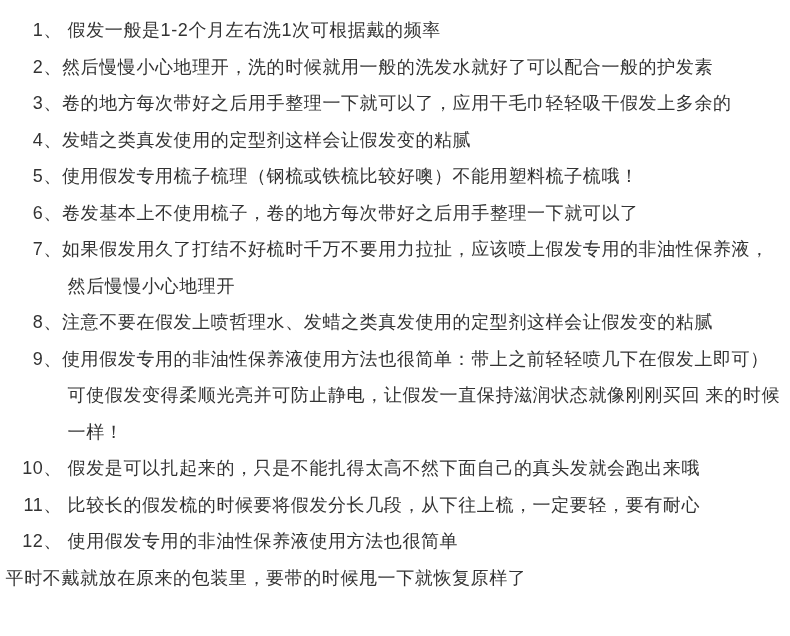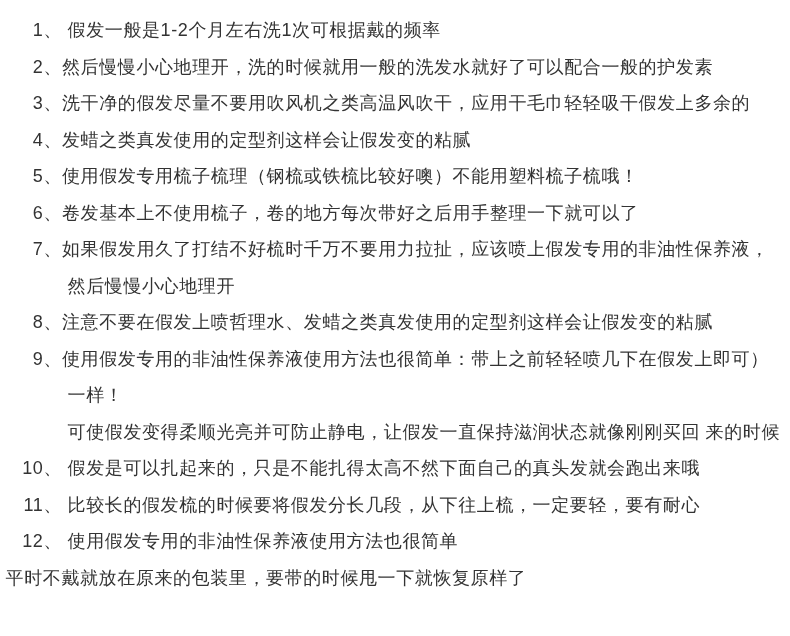--- a/index.html
+++ b/index.html
@@ -55,21 +55,21 @@
   <div class="item">
     <span class="marker">2、</span>
     <div class="content">
       <div class="line">然后慢慢小心地理开，洗的时候就用一般的洗发水就好了可以配合一般的护发素</div>
     </div>
   </div>
 
   <div class="item">
     <span class="marker">3、</span>
     <div class="content">
-      <div class="line">洗干净的假发尽量不要用吹风机之类高温风吹干，应用干毛巾轻轻吸干假发上多余的</div>
+      <div class="line">卷的地方每次带好之后用手整理一下就可以了，应用干毛巾轻轻吸干假发上多余的</div>
     </div>
   </div>
 
   <div class="item">
     <span class="marker">4、</span>
     <div class="content">
       <div class="line">发蜡之类真发使用的定型剂这样会让假发变的粘腻</div>
     </div>
   </div>
 
@@ -99,22 +99,22 @@
     <span class="marker">8、</span>
     <div class="content">
       <div class="line">注意不要在假发上喷哲理水、发蜡之类真发使用的定型剂这样会让假发变的粘腻</div>
     </div>
   </div>
 
   <div class="item">
     <span class="marker">9、</span>
     <div class="content">
       <div class="line">使用假发专用的非油性保养液使用方法也很简单：带上之前轻轻喷几下在假发上即可）</div>
+      <div class="line"> 可使假发变得柔顺光亮并可防止静电，让假发一直保持滋润状态就像刚刚买回 来的时候</div>
       <div class="line"> 一样！</div>
-      <div class="line"> 可使假发变得柔顺光亮并可防止静电，让假发一直保持滋润状态就像刚刚买回 来的时候</div>
     </div>
   </div>
 
   <div class="item">
     <span class="marker">10、</span>
     <div class="content">
       <div class="line"> 假发是可以扎起来的，只是不能扎得太高不然下面自己的真头发就会跑出来哦</div>
     </div>
   </div>
 

